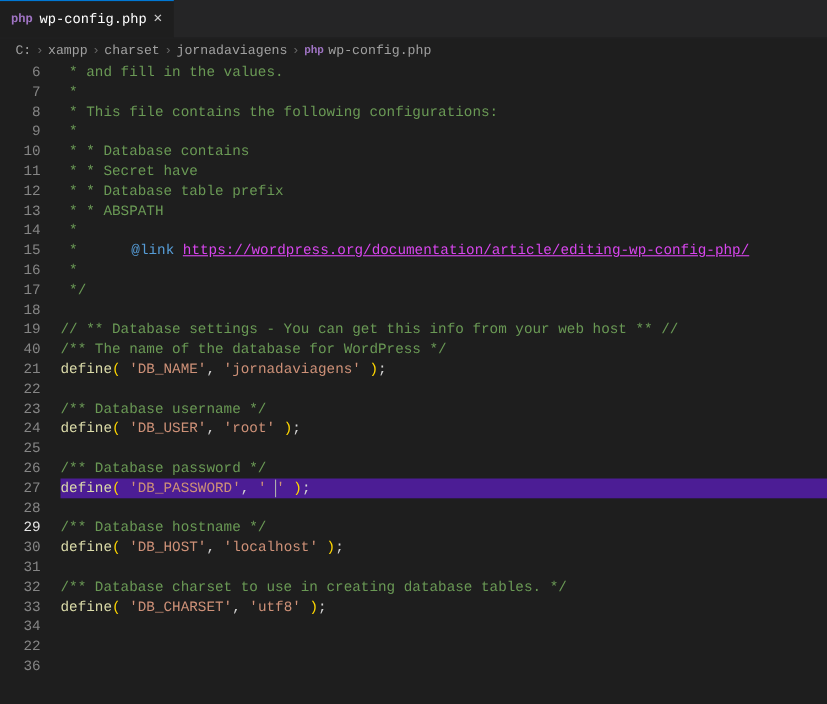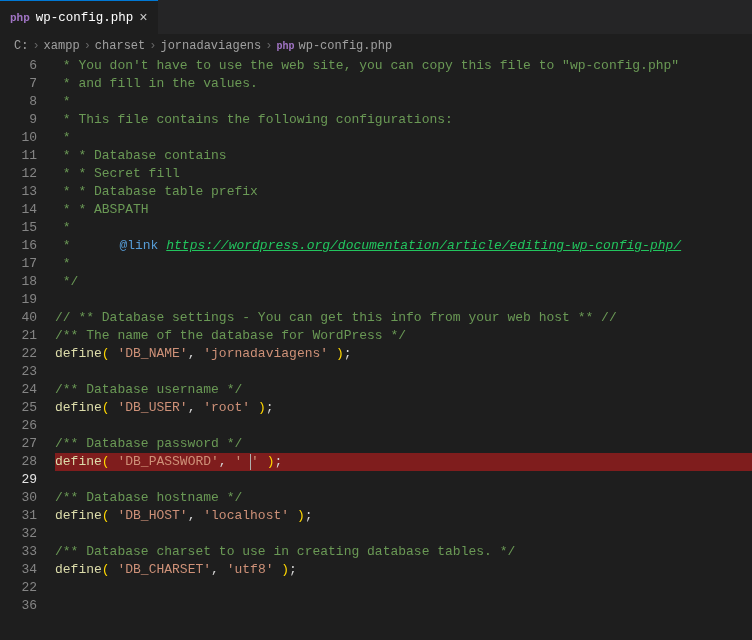--- a/index.html
+++ b/index.html
@@ -34,26 +34,26 @@
 .editor { display:flex; }
 .gutter {
   width:55px;
   text-align:right;
   padding-right:18px;
   color:#858585;
   user-select:none;
 }
 .code { flex:1; }
 .line { height:18px; line-height:18px; white-space:pre; }
-.current-line { background:#7f1d1d; }
+.current-line { background:#4c1d95; }
 .gutter .current { color:#e5e5e5; }
 .c-comment { color:#6a9955; }
 .c-annot { color:#569cd6;margin-left:41px; }
 .c-annot-red { color:#f44747; }
-.c-link { color:#22c55e; text-decoration:underline;font-style:italic; }
+.c-link { color:#d946ef; text-decoration:underline; }
 .c-func { color:#dcdcaa; }
 .c-str { color:#ce9178; }
 .c-punct { color:#d4d4d4; }
 .c-paren { color:#ffd700; }
 .cursor { border-left:1px solid #aeafad; display:inline-block; height:16px; vertical-align:middle; }
 </style>
 </head>
 <body>
 
 <div class="tabbar">
@@ -105,27 +105,26 @@
       <div class="line current">29</div>
       <div class="line">30</div>
       <div class="line">31</div>
       <div class="line">32</div>
       <div class="line">33</div>
       <div class="line">34</div>
       <div class="line">22</div>
       <div class="line">36</div>
     </div>
   <div class="code" id="code">
-      <div class="line"><span class="c-comment"> * You don't have to use the web site, you can copy this file to "wp-config.php"</span></div>
       <div class="line"><span class="c-comment"> * and fill in the values.</span></div>
       <div class="line"><span class="c-comment"> *</span></div>
       <div class="line"><span class="c-comment"> * This file contains the following configurations:</span></div>
       <div class="line"><span class="c-comment"> *</span></div>
       <div class="line"><span class="c-comment"> * * Database contains</span></div>
-      <div class="line"><span class="c-comment"> * * Secret fill</span></div>
+      <div class="line"><span class="c-comment"> * * Secret have</span></div>
       <div class="line"><span class="c-comment"> * * Database table prefix</span></div>
       <div class="line"><span class="c-comment"> * * ABSPATH</span></div>
       <div class="line"><span class="c-comment"> *</span></div>
       <div class="line"><span class="c-comment"> * </span><span class="c-annot">@link</span><span class="c-comment"> </span><span class="c-link">https://wordpress.org/documentation/article/editing-wp-config-php/</span></div>
       <div class="line"><span class="c-comment"> *</span></div>
       <div class="line"><span class="c-comment"> */</span></div>
       <div class="line"><span class="c-comment"></span></div>
       <div class="line"><span class="c-comment">// ** Database settings - You can get this info from your web host ** //</span></div>
       <div class="line"><span class="c-comment">/** The name of the database for WordPress */</span></div>
       <div class="line"><span class="c-func">define</span><span class="c-paren">(</span><span class="c-punct"> </span><span class="c-str">'DB_NAME'</span><span class="c-punct">, </span><span class="c-str">'jornadaviagens'</span><span class="c-punct"> </span><span class="c-paren">)</span><span class="c-punct">;</span></div>

